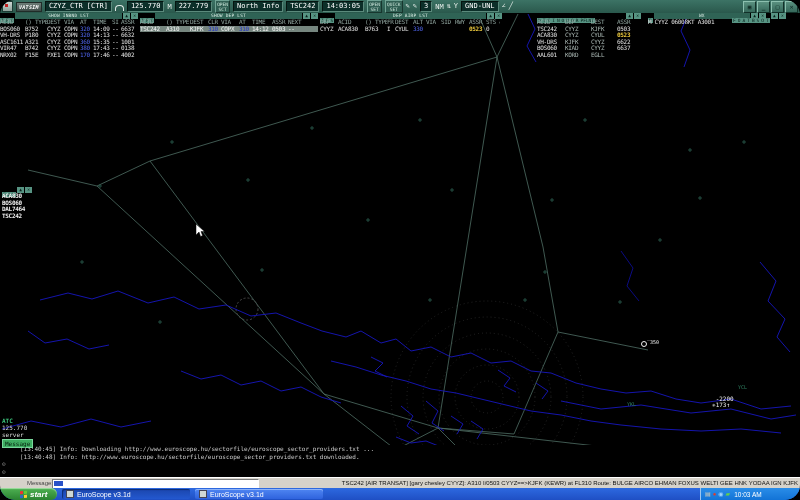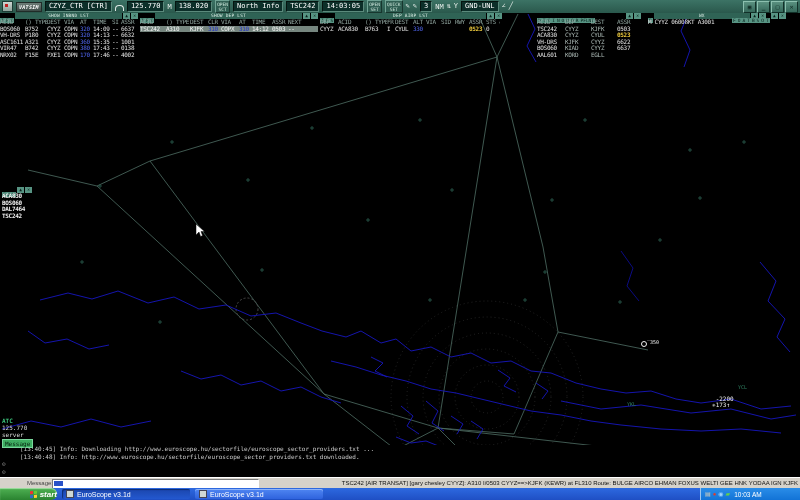--- a/index.html
+++ b/index.html
@@ -1,17 +1,17 @@
 <!DOCTYPE html>
 <html><head>
 <meta charset="utf-8">
 <style>
   html,body{margin:0;padding:0;background:#000;}
   #stage{position:relative;width:800px;height:500px;overflow:hidden;background:#000;
-         font-family:"DejaVu Sans Mono",monospace;}
+         font-family:"DejaVu Sans Mono",monospace;border-radius:15px;}
   
   .titlebar{position:absolute;left:0;top:0;width:800px;height:13px;z-index:30;
     background:linear-gradient(#3c7365,#2a584c);display:flex;align-items:center;gap:3px;
     padding:0 2px;font-size:7px;color:#fff;box-sizing:border-box;}
   .tb-logo{width:9px;height:9px;background:linear-gradient(#cfd8d4,#8fa39b);border:1px solid #1c3c34;position:relative;}
   .tb-logo::after{content:"";position:absolute;left:2px;top:2px;width:3px;height:3px;background:#c02020;}
   .tb-vatsim{background:linear-gradient(#6d7d78,#3c4a46);border:1px solid #202c28;color:#fff;
     font-style:italic;font-weight:bold;font-size:5px;padding:1px 2px;letter-spacing:.3px;}
   .tb-inset{background:#0c2f29;border:1px solid;border-color:#04140f #5b8a7c #5b8a7c #04140f;
     padding:0 3px;height:9px;line-height:8px;white-space:nowrap;}
@@ -71,21 +71,21 @@
   #msgbar .minput{position:absolute;left:52px;top:1px;width:205px;height:8px;background:#fff;
     border:1px solid;border-color:#7a7a7a #fff #fff #7a7a7a;}
   #msgbar .msel{position:absolute;left:1px;top:1px;width:9px;height:5px;background:#2a52c8;color:#fff;font-size:5px;}
   #msgbar .status{position:absolute;right:2px;top:2px;width:535px;font-size:6px;color:#111;
     text-align:right;white-space:nowrap;overflow:hidden;}
   
   #taskbar{position:absolute;left:0;top:488px;width:800px;height:12px;z-index:40;
     background:linear-gradient(#2d69e0,#1f4fc4);font-family:"Liberation Sans",sans-serif;display:flex;align-items:center;}
   .startbtn{height:12px;width:57px;background:linear-gradient(#4fb153,#2a8330);border-radius:0 6px 6px 0;
     color:#fff;font-weight:bold;font-style:italic;font-size:8px;display:flex;align-items:center;gap:3px;
-    padding-left:20px;box-sizing:border-box;box-shadow:inset 0 1px 1px #9fe0a1;justify-content:flex-end;}
+    padding-left:20px;box-sizing:border-box;box-shadow:inset 0 1px 1px #9fe0a1;}
   .xpflag{width:7px;height:7px;display:grid;grid-template-columns:3px 3px;grid-template-rows:3px 3px;gap:1px;transform:skewY(-6deg);}
   .xpflag i:nth-child(1){background:#e33;}.xpflag i:nth-child(2){background:#6c3;}
   .xpflag i:nth-child(3){background:#36c;}.xpflag i:nth-child(4){background:#fc3;}
   .taskbtn{height:10px;width:128px;margin-left:5px;border-radius:2px;color:#fff;font-size:7px;
     display:flex;align-items:center;gap:3px;padding-left:4px;box-sizing:border-box;white-space:nowrap;overflow:hidden;}
   .taskbtn.pressed{background:linear-gradient(#1b46ad,#2358cf);box-shadow:inset 1px 1px 1px #0e2c72;}
   .taskbtn.normal{background:linear-gradient(#4f86f2,#2f63dd);box-shadow:inset 0 1px 0 #8fb4f8;}
   .appicon{width:6px;height:6px;background:#cfd8d4;border:1px solid #445;flex:none;}
   .tray{margin-left:auto;height:12px;width:100px;background:linear-gradient(#2a8de8,#1273d6);
     border-left:1px solid #9cc6f0;display:flex;align-items:center;gap:2px;padding-left:4px;box-sizing:border-box;}
@@ -164,21 +164,21 @@
     <polygon points="196,224 196,235 199,232 200.6,236.5 202.6,235.6 201,231.6 204.6,231.6" fill="#ffffff" stroke="#000" stroke-width="0.5"></polygon>
   </svg>
 
   <div class="titlebar">
     <span class="tb-logo"></span>
     <span class="tb-vatsim">VATSIM</span>
     <span class="tb-inset">CZYZ_CTR [CTR]</span>
     <span class="headset"></span>
     <span class="tb-inset">125.770</span>
     <span class="tb-plain">M</span>
-    <span class="tb-inset">138.020</span>
+    <span class="tb-inset">227.779</span>
     <span class="tb-stack">
         <span>OPEN</span>
         <span>SCT</span>
       </span>
     <span class="tb-inset">North Info</span>
     <span class="tb-inset">TSC242</span>
     <span class="tb-inset">14:03:05</span>
     <span class="tb-stack">
         <span>OPEN</span>
         <span>SET</span>

